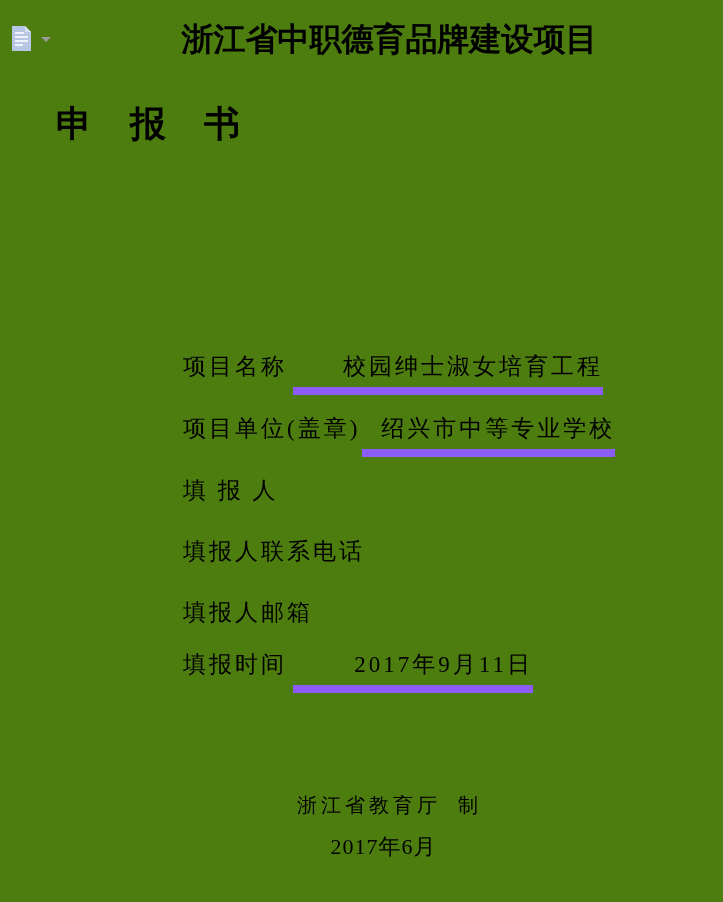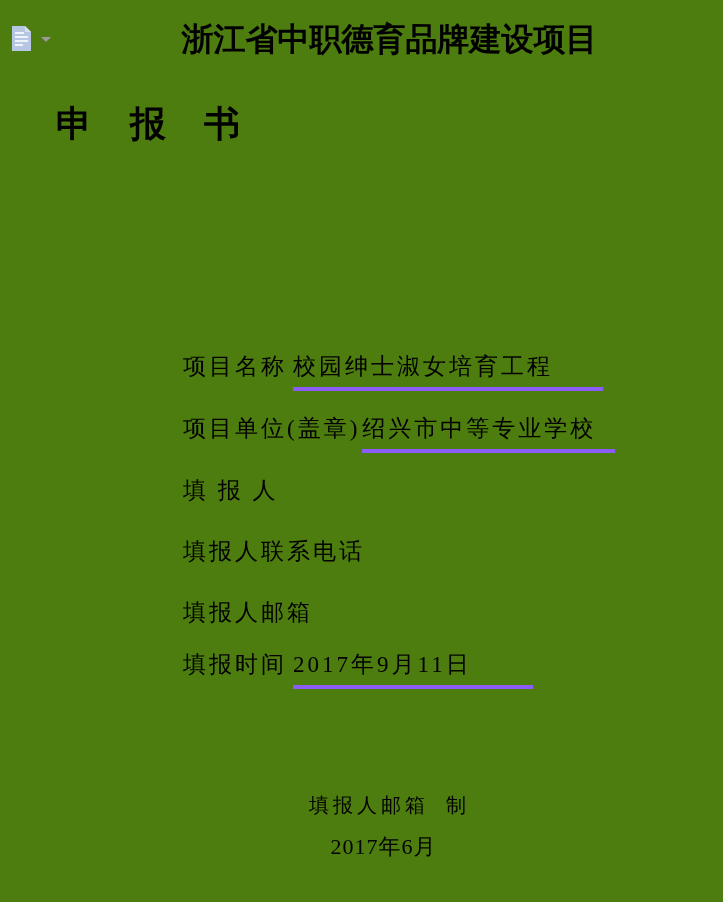--- a/index.html
+++ b/index.html
@@ -71,22 +71,22 @@
   }
   .row-0 { top: 350px; }
   .row-1 { top: 412px; }
   .row-2 { top: 474px; }
   .row-3 { top: 536px; font-family: Liberation Mono, monospace; }
   .row-4 { top: 596px; }
   .row-5 { top: 648px; }
 
   .value-line {
     display: inline-block;
-    border-bottom: 4px solid #8b5cf6;
-    text-align: left;
+    border-bottom: 8px solid #8b5cf6;
+    text-align: right;
     padding-bottom: 3px;
     letter-spacing: 3px;
   }
   .row-0 .value-line { width: 310px; margin-left: 6px; }
   .row-1 .value-line { width: 253px; margin-left: 2px; }
   .row-5 .value-line { width: 240px; margin-left: 6px; }
 
   
   .footer-issuer {
     position: absolute;
@@ -148,16 +148,16 @@
 
   <div class="form-row row-4">
     <span>填报人邮箱</span>
   </div>
 
   <div class="form-row row-5">
     <span>填报时间</span>
     <span class="value-line">2017年9月11日</span>
   </div>
 
-  <div class="footer-issuer">填报人邮箱 制</div>
+  <div class="footer-issuer">浙江省教育厅 制</div>
   <div class="footer-date">2017年6月</div>
 
 </div>
 
 </body></html>

